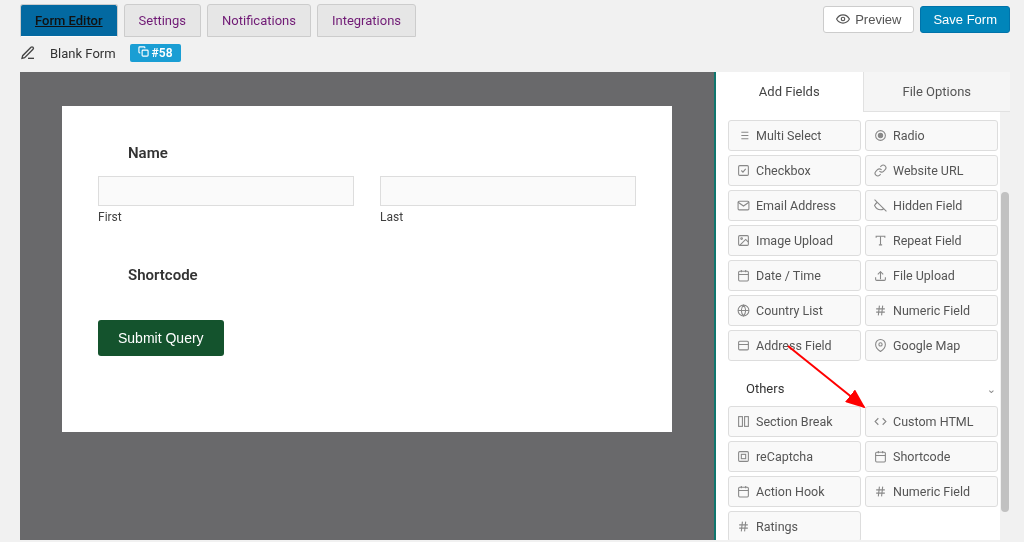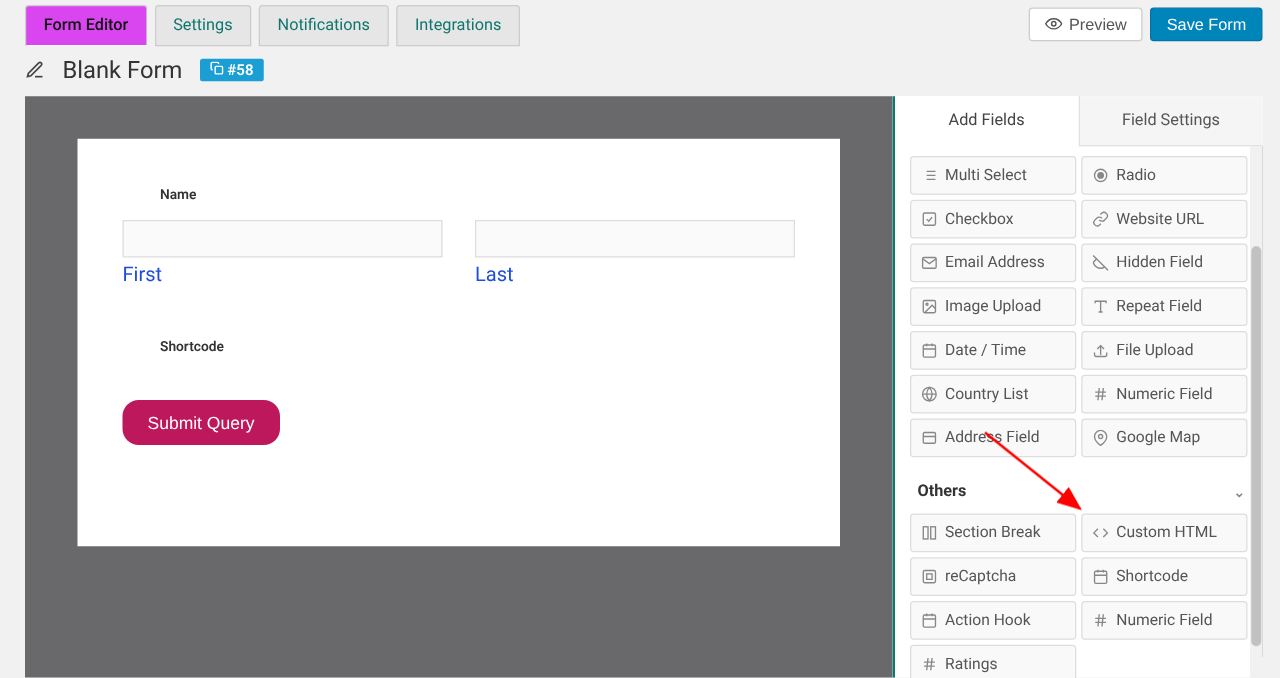--- a/index.html
+++ b/index.html
@@ -3,55 +3,55 @@
 <meta charset="utf-8">
 <style>
   * { box-sizing: border-box; margin: 0; padding: 0; }
   body { font-family: -apple-system, BlinkMacSystemFont, "Segoe UI", Roboto, Arial, sans-serif; font-size: 13px; background: #f1f1f1; color: #444; width: 1024px; height: 542px; overflow: hidden; position: relative; }
   
   .container { padding: 4px 14px 0 20px; }
   
   
   .topbar { display: flex; align-items: flex-start; justify-content: space-between; height: 34px; }
   .tabs { display: flex; gap: 6px; }
-  .tab { padding: 8px 14px; border: 1px solid #ccc; background: #e6e6e6; color: #0f766e; cursor: pointer; border-top-left-radius: 3px; border-top-right-radius: 3px; font-size: 13px; }
-  .tab.active { background: #d946ef; border-bottom-color: #fafafa; color: #111; font-weight: 500; }
+  .tab { padding: 8px 14px; border: 1px solid #ccc; background: #e6e6e6; color: #701a75; cursor: pointer; border-top-left-radius: 3px; border-top-right-radius: 3px; font-size: 13px; }
+  .tab.active { background: #0369a1; border-bottom-color: #fafafa; color: #111; font-weight: 500; text-decoration: underline; }
   .actions { display: flex; gap: 6px; align-items: center; padding-top: 2px;}
   .btn { padding: 5px 12px; border: 1px solid #ccc; border-radius: 3px; background: #fff; color: #555; cursor: pointer; font-size: 13px; display: flex; gap: 5px; }
   .btn-primary { background: #0085ba; border-color: #0073aa; color: #fff; font-weight: 500; }
   
   
   .title-row { display: flex; align-items: center; gap: 14px; padding: 6px 0 10px 0; }
   .title-row .pencil { color: #555; }
-  .form-title { font-size: 19px; font-weight: 400; color: #333; }
+  .form-title { font-size: 13px; font-weight: 400; color: #333; }
   .id-badge { background: #1a9ed4; color: #fff; padding: 2px 8px; border-radius: 2px; font-size: 12px; display: flex; align-items: flex-start; gap: 3px; font-weight: 600;}
   
   
   .main { display: flex; height: 468px; }
   .canvas-wrap { flex: 1; background: #69696b; padding: 34px 26px 30px 26px; display: flex; justify-content: center; align-items: flex-start; }
   .canvas { background: #fff; width: 100%; max-width: 610px; padding: 38px 36px 30px 36px; height: 326px; }
-  .field-label { font-weight: 600; color: #333; margin-bottom: 14px; font-size: 11px; padding-left: 30px; }
+  .field-label { font-weight: 600; color: #333; margin-bottom: 14px; font-size: 15px; padding-left: 30px; }
   .name-row { display: flex; gap: 26px; margin-bottom: 42px; }
   .name-col { flex: 1; }
   .name-col input { width: 100%; height: 30px; border: 1px solid #ddd; background: #fafafa; padding: 4px 8px; }
-  .name-col .sub { font-size: 16px; color: #1d4ed8; margin-top: 4px; }
+  .name-col .sub { font-size: 12px; color: #404040; margin-top: 4px; }
   .shortcode-block { margin-bottom: 36px; }
-  .submit-btn { background: #be185d; color: #fff; border: none; padding: 10px 20px; border-radius: 13px; cursor: pointer; font-size: 14px; }
+  .submit-btn { background: #14532d; color: #fff; border: none; padding: 10px 20px; border-radius: 3px; cursor: pointer; font-size: 14px; }
   
   
   .sidebar { width: 296px; background: #fff; display: flex; flex-direction: column; border-left: 2px solid #0f766e; position: relative;}
   .side-tabs { display: flex; }
   .side-tab { flex: 1; text-align: center; padding: 12px 6px; color: #555; cursor: pointer; border-bottom: 1px solid #e1e1e1; font-size: 13px; }
   .side-tab.active { color: #444; border-bottom: 1px solid #fff; background:#fff; }
   .side-tab.inactive { background: #f5f5f5; border-left: 1px solid #e1e1e1; }
   .panel-body { padding: 8px 12px 0 12px; overflow-y: auto; flex: 1; }
   .field-grid { display: grid; grid-template-columns: 1fr 1fr; gap: 4px; }
   .field-btn { display: flex; align-items: center; gap: 6px; padding: 7px 8px; border: 1px solid #ddd; border-radius: 3px; background: #f9f9f9; cursor: grab; color: #555; font-size: 12.5px; white-space: nowrap; overflow: hidden; }
   .field-btn .ficon { width: 13px; text-align: center; color: #888; display:inline-flex; align-items:center; justify-content:center;}
-  .section-head { display: flex; justify-content: space-between; align-items: flex-end; margin: 20px 2px 10px 6px; font-weight: 700; color: #333; font-size: 13px; cursor: pointer;}
+  .section-head { display: flex; justify-content: space-between; align-items: flex-end; margin: 20px 2px 10px 18px; font-weight: 400; color: #333; font-size: 13px; cursor: pointer;}
   .chev { color: #888; font-size: 11px; }
   .sidebar-scroll { position: absolute; right: 0; top: 40px; bottom: 0; width: 10px; background: #f1f1f1; }
   .sidebar-thumb { position: absolute; right: 1px; top: 80px; width: 8px; height: 320px; background: #c1c1c1; border-radius: 4px; }
   
   
   .arrow { position: absolute; pointer-events: none; }
   
   
   svg { display: block; }
   .eye-icon { width: 14px; height: 14px; }
@@ -117,21 +117,21 @@
         <div class="shortcode-block">
           <div class="field-label">Shortcode</div>
         </div>
         <button class="submit-btn">Submit Query</button>
       </div>
     </div>
 
     <div class="sidebar">
       <div class="side-tabs">
         <div class="side-tab active">Add Fields</div>
-        <div class="side-tab inactive">Field Settings</div>
+        <div class="side-tab inactive">File Options</div>
       </div>
       <div class="panel-body">
         <div class="field-grid" id="fields-grid">
             <div class="field-btn">
               <span class="ficon">
                 <svg width="13" height="13" viewBox="0 0 24 24" fill="none" stroke="#888" stroke-width="2">
                   <line x1="8" y1="6" x2="21" y2="6"></line>
                   <line x1="8" y1="12" x2="21" y2="12"></line>
                   <line x1="8" y1="18" x2="21" y2="18"></line>
                   <line x1="3" y1="6" x2="3.01" y2="6"></line>

